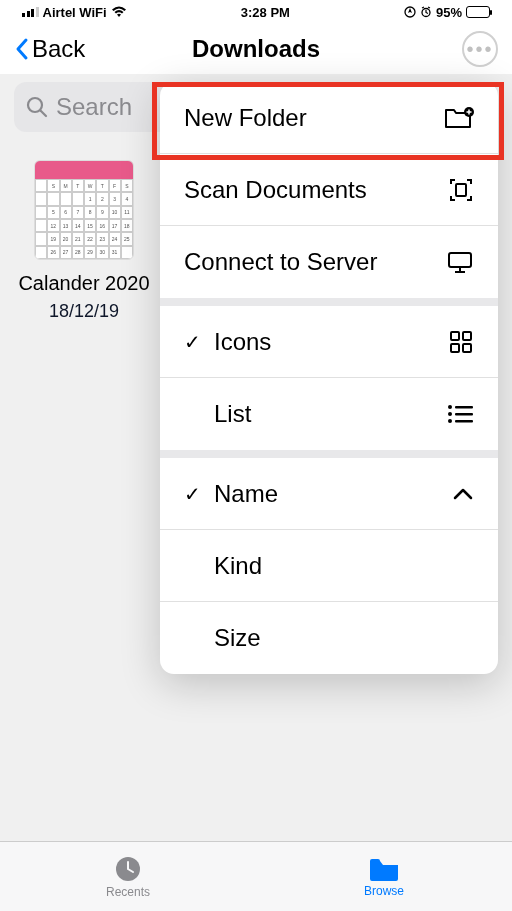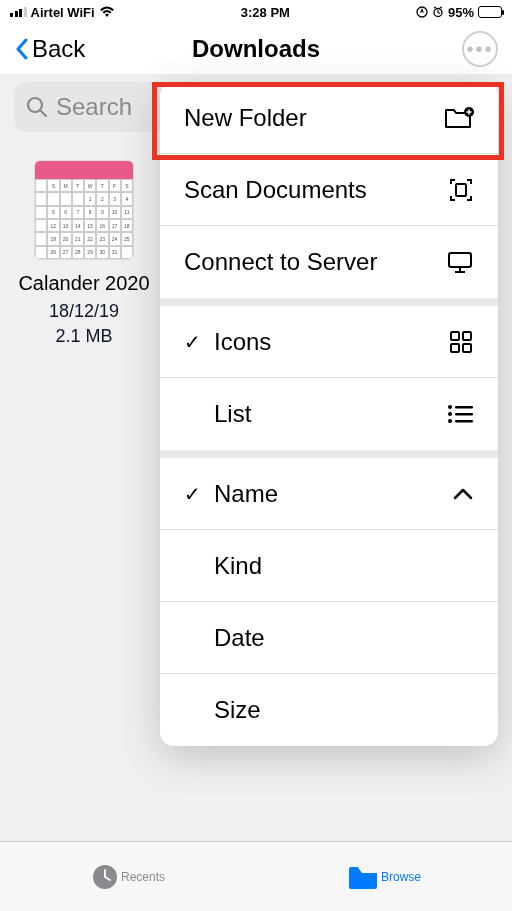--- a/index.html
+++ b/index.html
@@ -9,21 +9,21 @@
       font-family: -apple-system, BlinkMacSystemFont, "Segoe UI", Helvetica, Arial, sans-serif;
       background: #f0f0f0;
       position: relative;
       overflow: hidden;
     }
     .status-bar {
       height: 24px;
       display: flex;
       justify-content: space-between;
       align-items: center;
-      padding: 0 10px;
+      padding: 0 22px;
       font-size: 13px;
       font-weight: 600;
       background: #fff;
     }
     .status-left { display: flex; align-items: center; gap: 4px; }
     .status-right { display: flex; align-items: center; gap: 4px; }
     .signal-bars { display: inline-flex; align-items: flex-end; gap: 1.5px; }
     .signal-bars span { width: 3px; background: #000; display: inline-block; }
     .signal-bars span:nth-child(1){height:4px}
     .signal-bars span:nth-child(2){height:6px}
@@ -106,21 +106,21 @@
       height: 78px;
       border: 5px solid #e93323;
       z-index: 200;
       pointer-events:none;
     }
     .tab-bar {
       position:absolute; bottom:0; left:0; right:0; height:70px;
       border-top: 1px solid #ccc; background:#f7f7f8;
       display:flex;
     }
-    .tab { flex:1; display:flex; align-items:center; justify-content:center; gap:2px; font-size:12px; color:#8a8a8e;}
+    .tab { flex:1; display:flex; flex-direction:column; align-items:center; justify-content:center; gap:2px; font-size:12px; color:#8a8a8e;}
     .tab.active { color:#007aff; }
     svg { display:block; }
   </style>
 </head>
 <body>
 
 <div class="status-bar">
   <div class="status-left">
     <span class="signal-bars">
         <span></span>
@@ -230,21 +230,20 @@
           <span>27</span>
           <span>28</span>
           <span>29</span>
           <span>30</span>
           <span>31</span>
           <span></span>
       </div>
     </div>
     <div class="file-name">Calander 2020</div>
     <div class="file-meta">18/12/19</div>
-    <div class="file-meta">2.1 MB</div>
   </div>
   <div class="file-item" style="margin-top:40px">
     <div class="thumb-img2">
       <div class="top"></div>
       <div class="row">
           <span>Today</span>
           <span>▸</span>
         </div>
       <div class="row">
           <span>Save</span>
@@ -338,26 +337,20 @@
           <path d="M3 11 L11 3 L19 11" stroke="#000" stroke-width="2.5" fill="none" stroke-linecap="round" stroke-linejoin="round"></path>
         </svg>
     </span>
   </div>
   <div class="menu-item">
     <div class="label-wrap">
       <span class="check"></span>
       <span>Kind</span>
     </div>
   </div>
-  <div class="menu-item">
-    <div class="label-wrap">
-      <span class="check"></span>
-      <span>Date</span>
-    </div>
-  </div>
   <div class="menu-item" style="border-bottom:none">
     <div class="label-wrap">
       <span class="check"></span>
       <span>Size</span>
     </div>
   </div>
 </div>
 
 <div class="tab-bar">
   <div class="tab">

